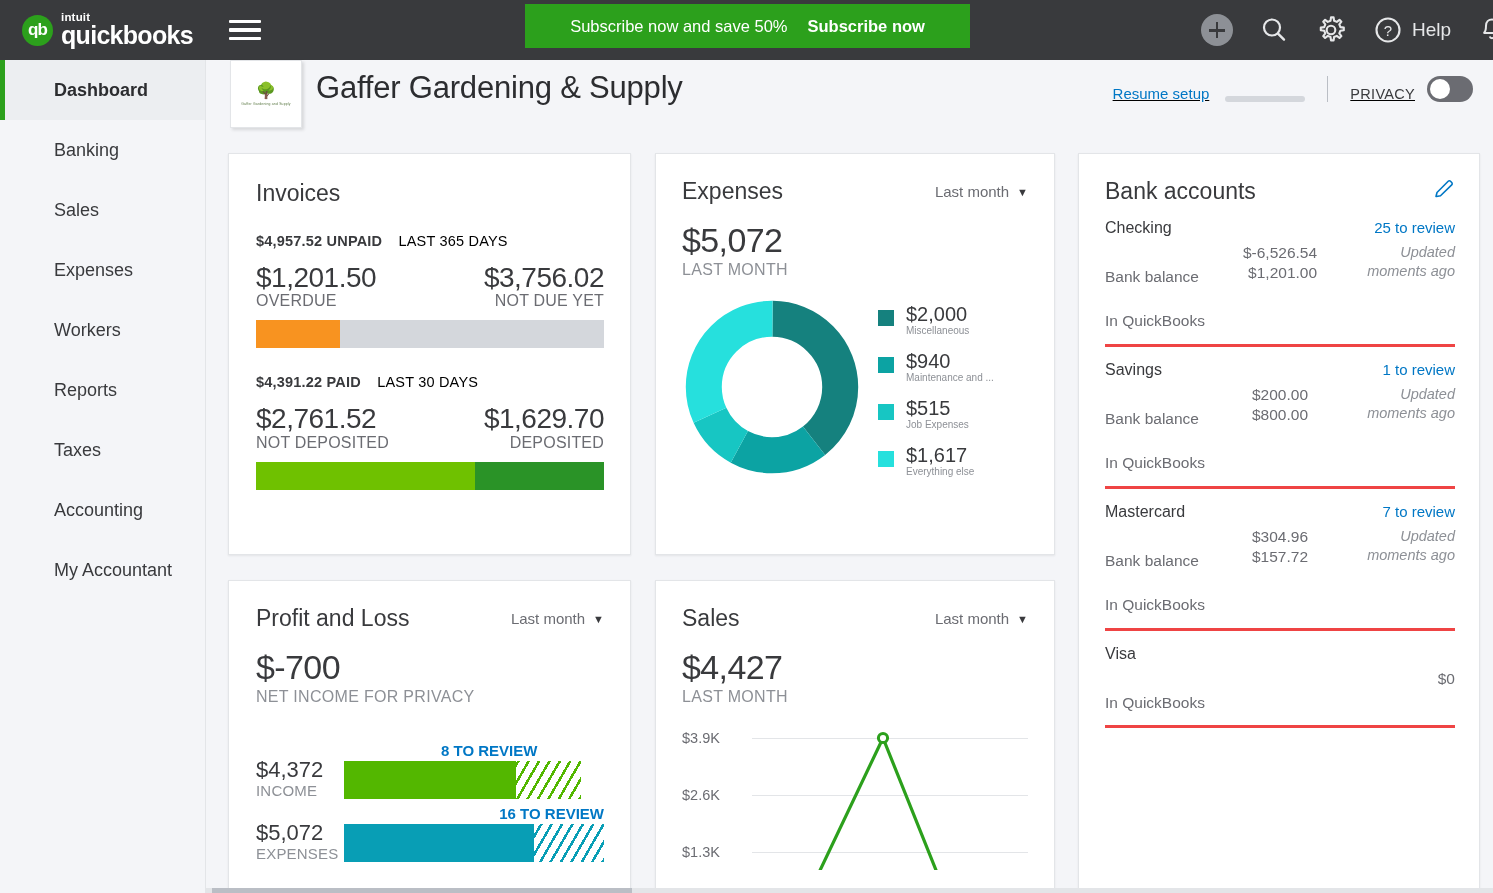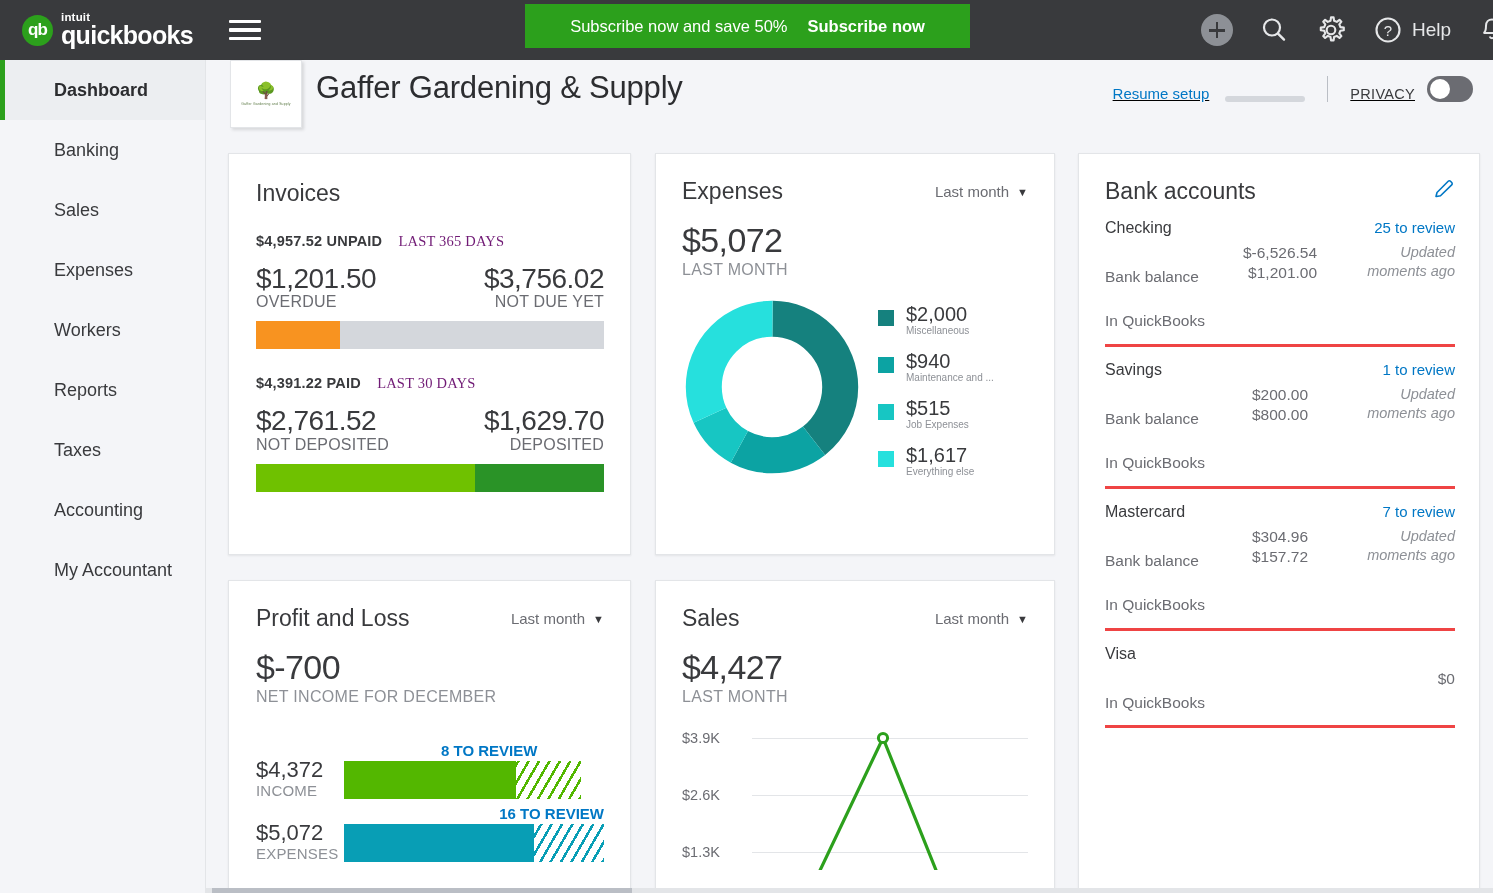--- a/index.html
+++ b/index.html
@@ -100,21 +100,21 @@
   .period {
     font-size: 15px; color: #6b6c72; display: flex; align-items: center; cursor: pointer;
   }
   .caret { margin-left: 8px; font-size: 11px; color: #393a3d; }
 
   
   #invoices { left: 228px; top: 153px; width: 403px; height: 402px; }
   .inv-pad { padding: 26px 26px 0 27px; }
   .inv-sub { margin-top: 26px; font-size: 14.5px; letter-spacing: .2px; }
   .inv-sub .b { color: #393a3d; font-weight: bold; }
-  .inv-sub .g { color: #701a75; margin-left: 12px; font-family: Liberation Serif, serif; }
+  .inv-sub .g { color: #000000; margin-left: 12px; }
   .amt-row { display: flex; justify-content: space-between; margin-top: 14px; }
   .amt-big { font-size: 28px; color: #393a3d; letter-spacing: -.5px; line-height: 1.05; }
   .amt-lbl { font-size: 16px; color: #6b6c72; letter-spacing: .2px; }
   .r { text-align: right; }
   .bar { height: 28px; width: 100%; margin-top: 10px; display: flex; background: #d4d7dc; }
   .seg-orange { background: #f89320; }
   .seg-lgreen { background: #6fc100; }
   .seg-dgreen { background: #2a9327; }
 
   
@@ -454,21 +454,21 @@
 <div class="card" id="pnl">
   <div class="pnl-pad">
     <div style="display:flex;justify-content:space-between;align-items:center">
       <div class="card-title">Profit and Loss</div>
       <div class="period">
         <span>Last month</span>
         <span class="caret">▼</span>
       </div>
     </div>
     <div class="big-num">$-700</div>
-    <div class="big-sub">NET INCOME FOR DECEMBER</div>
+    <div class="big-sub">NET INCOME FOR PRIVACY</div>
 
     <div style="margin-top:52px">
       <div class="bar-row">
         <div class="bar-lbl">
           <div class="bar-amt">$4,372</div>
           <div class="bar-cap">INCOME</div>
         </div>
         <div class="bar-viz">
           <div class="review-lbl" style="left:97px">8 TO REVIEW</div>
           <div class="hbar">

